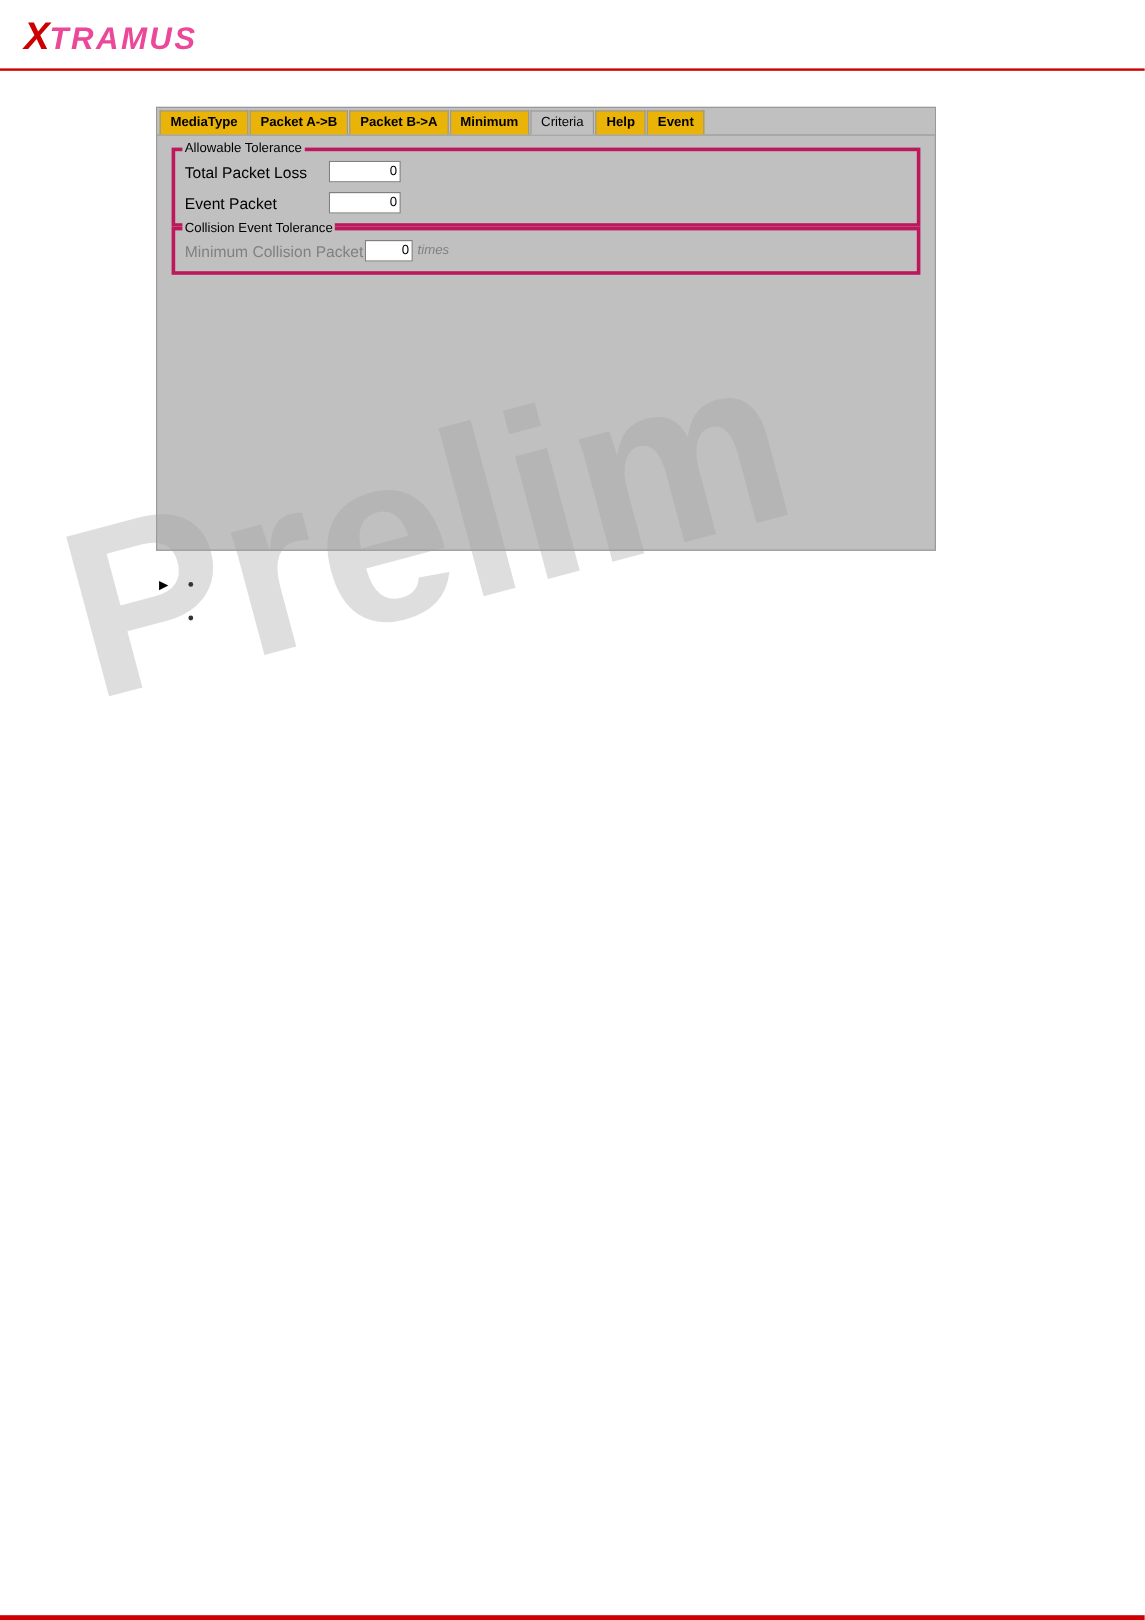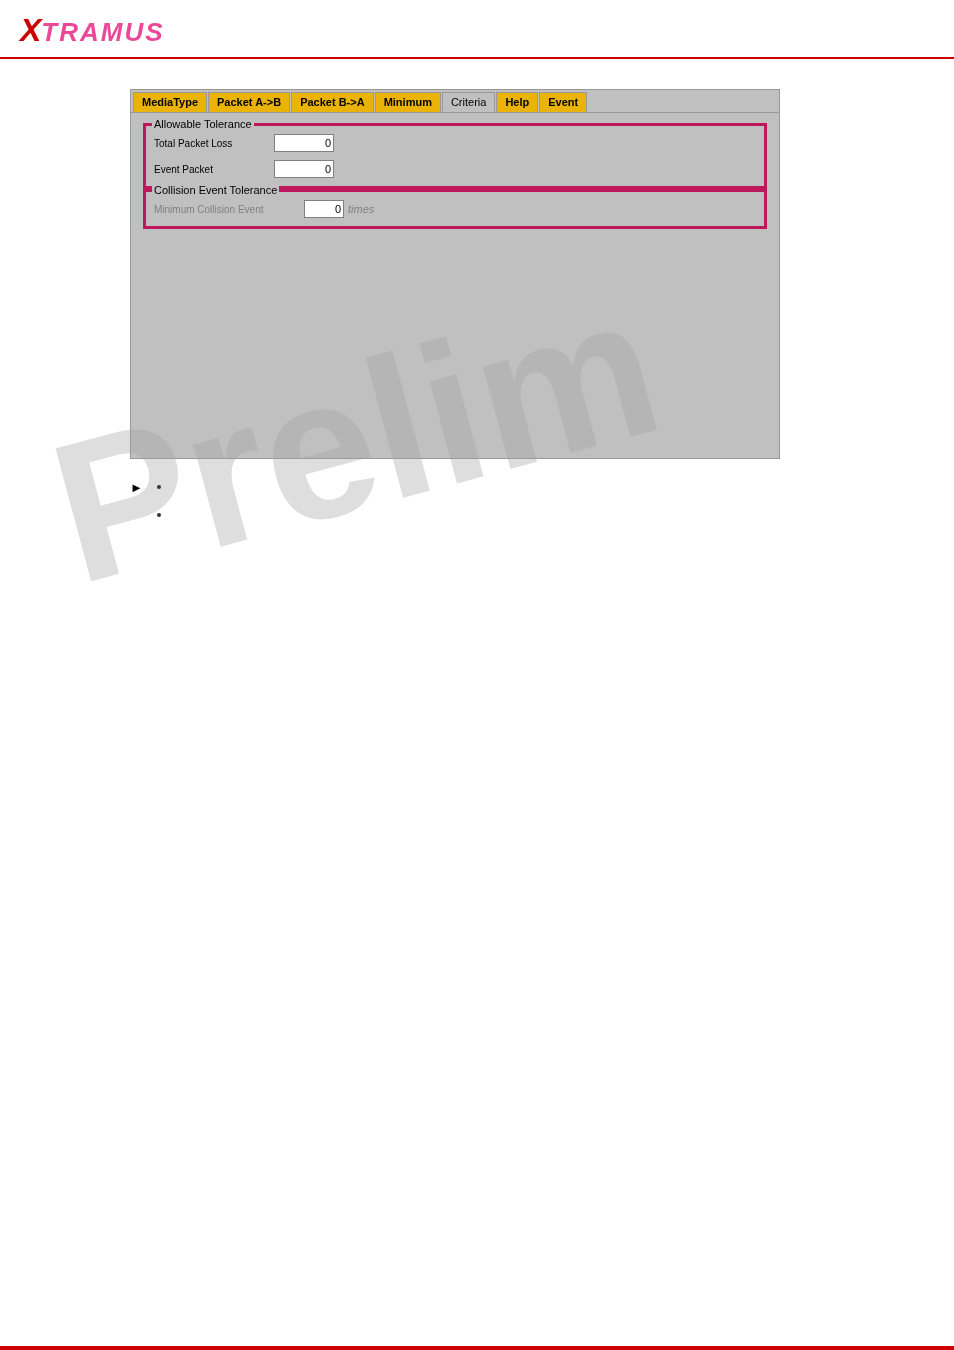--- a/index.html
+++ b/index.html
@@ -115,21 +115,21 @@
       color: #000;
     }
 
     .field-row {
       display: flex;
       align-items: center;
       margin-top: 8px;
     }
 
     .field-label {
-      font-size: 10px;
+      font-size: 13px;
       color: #000;
       width: 120px;
       flex-shrink: 0;
     }
 
     .field-input {
       border: 1px solid #808080;
       background: #ffffff;
       width: 60px;
       height: 18px;
@@ -252,21 +252,21 @@
         <div class="field-row">
           <span class="field-label">Event Packet</span>
           <input class="field-input" type="text" value="0" style="">
         </div>
       </div>
 
       <div class="group-box">
         <span class="group-box-title">Collision Event Tolerance</span>
 
         <div class="field-row">
-          <span class="field-label" style="color:#808080; width:150px;">Minimum Collision Event</span>
+          <span class="field-label" style="color:#808080; width:150px;">Minimum Collision Packet</span>
           <input class="field-input" type="text" value="0" style="width: 40px;">
           <span class="field-unit">times</span>
         </div>
       </div>
 
     </div>
   </div>
 
   <div class="bullet-area">
     <div class="arrow-item">

